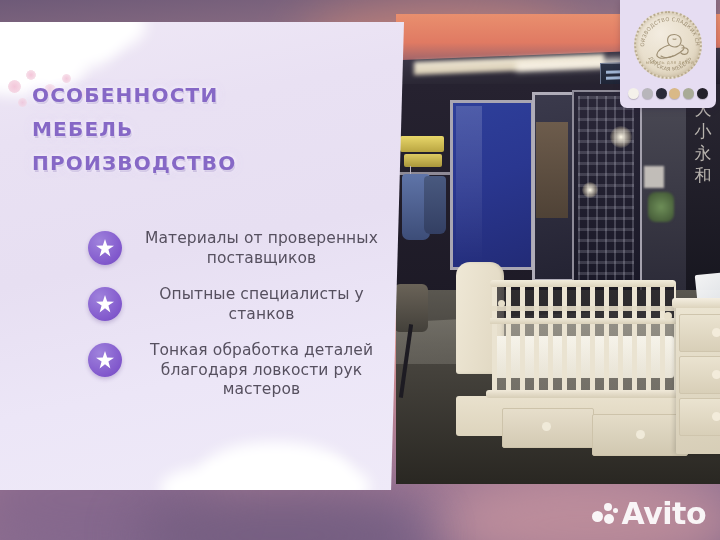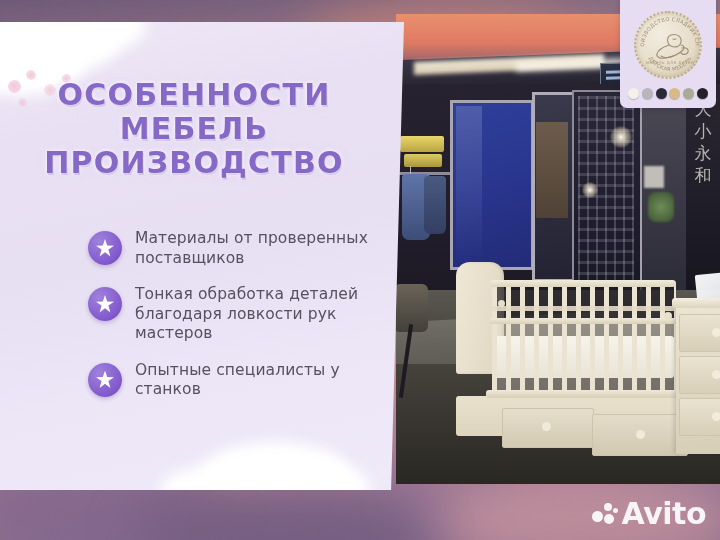--- a/index.html
+++ b/index.html
@@ -317,32 +317,32 @@
     filter:blur(7px);
   }
   .flower {
     position:absolute;
     border-radius:50%;
   }
 
   
   .heading {
     position:absolute; left:0; top:56px; width:388px;
-    text-align:center;
     font-family:"DejaVu Sans", sans-serif;
     font-weight:bold;
-    font-size:30px;
+    font-size:20px;
     line-height:34px;
     letter-spacing:1.2px;
     color:#8668c6;
     text-shadow:
       0 0 5px rgba(255,255,255,.95),
       0 0 11px rgba(230,214,250,.9),
       1px 2px 0 rgba(104,79,163,.30);
     z-index:4;
+    padding-left:32px;
   }
 
   
   .bullets { position:absolute; left:88px; top:206px; width:300px; z-index:4; }
   .bullet { position:relative; display:flex; align-items:flex-start; margin-bottom:16px; }
   .bdot {
     flex:0 0 auto;
     width:34px; height:34px; border-radius:50%;
     background:radial-gradient(circle at 34% 30%, #9f82dc, #8158cc 70%, #7149bd 100%);
     box-shadow:0 2px 4px rgba(90,60,140,.28);
@@ -357,20 +357,21 @@
     clip-path:polygon(50% 0%, 62% 36%, 100% 37%, 69% 59%, 80% 97%, 50% 74%, 20% 97%, 31% 59%, 0% 37%, 38% 36%);
   }
   .btext {
     margin-left:13px;
     font-family:"DejaVu Sans", sans-serif;
     font-size:15.5px;
     line-height:19.5px;
     color:#56505f;
     letter-spacing:.1px;
     padding-top:1px;
+    text-align:center;
   }
 
   
   .badge-panel {
     position:absolute;
     left:620px; top:0px; width:96px; height:108px;
     background:#e6ddf2;
     border-radius:0 0 7px 7px;
     z-index:9;
     box-shadow:0 2px 6px rgba(40,25,60,.22);
@@ -533,28 +534,28 @@
             <span class="star"></span>
           </span>
         <span class="btext">Материалы от проверенных поставщиков</span>
       </div>
 
 
       <div class="bullet">
         <span class="bdot">
             <span class="star"></span>
           </span>
-        <span class="btext">Тонкая обработка деталей благодаря ловкости рук мастеров</span>
+        <span class="btext">Опытные специалисты у станков</span>
       </div>
 
       <div class="bullet">
         <span class="bdot">
             <span class="star"></span>
           </span>
-        <span class="btext">Опытные специалисты у станков</span>
+        <span class="btext">Тонкая обработка деталей благодаря ловкости рук мастеров</span>
       </div>
 
     </div>
   </div>
 
   <div class="badge-panel">
     <div class="badge-coin">
 
       <svg class="badge-ring-text" viewBox="0 0 68 68">
         <defs>

